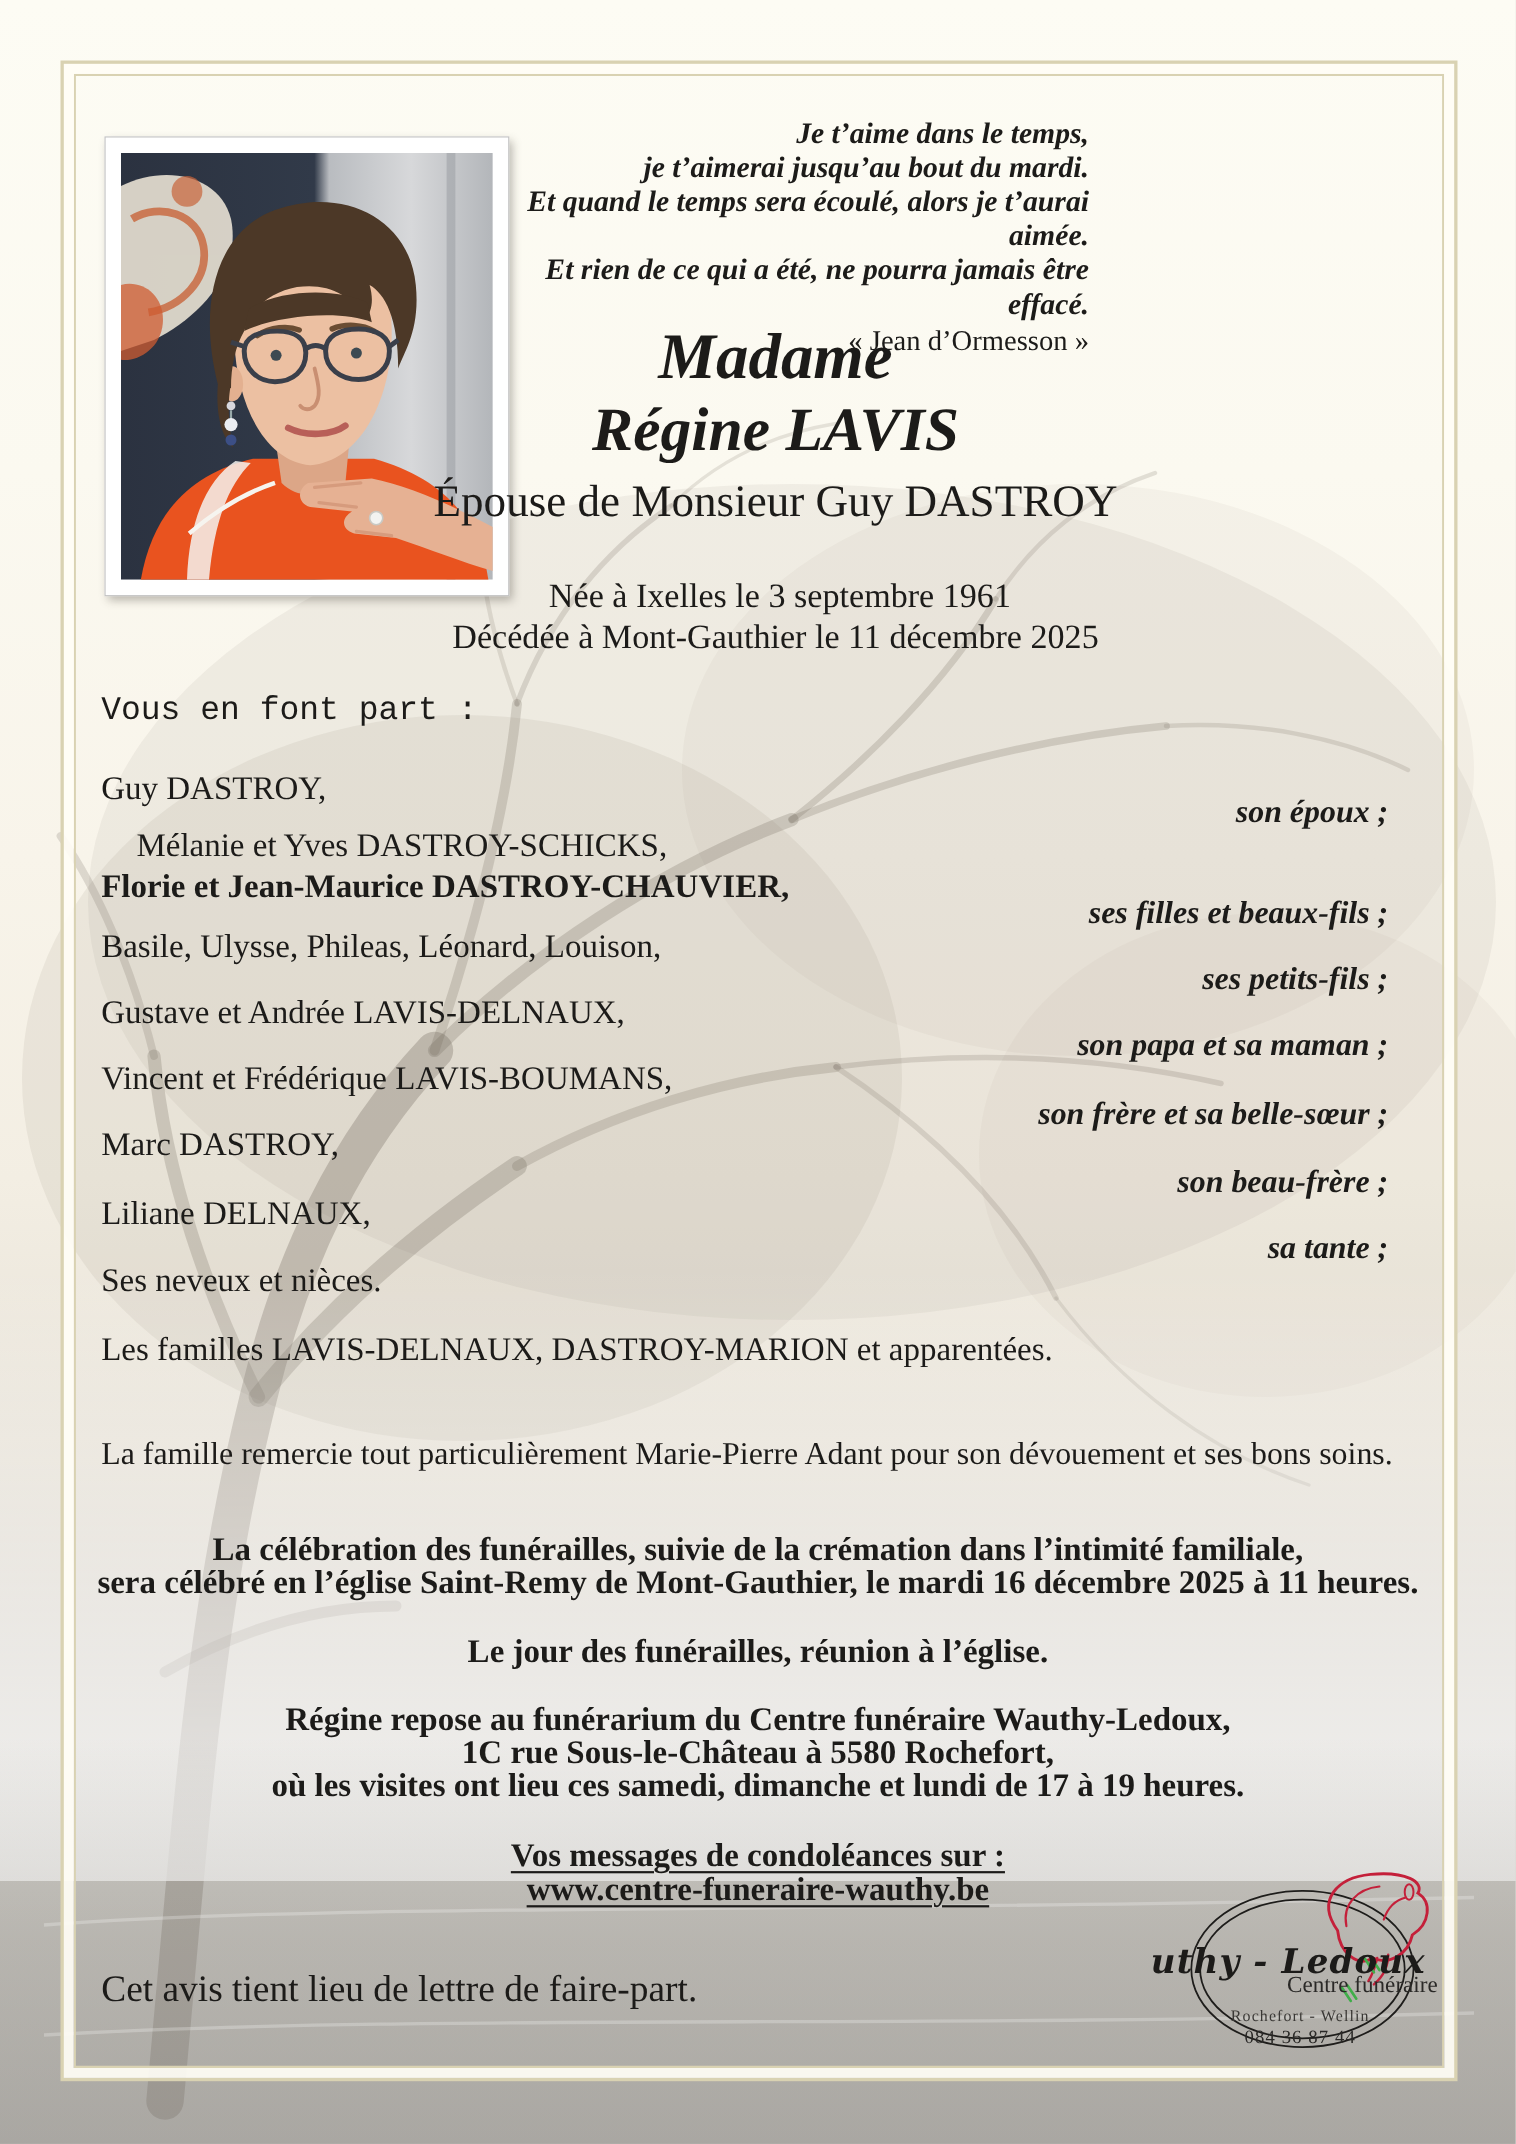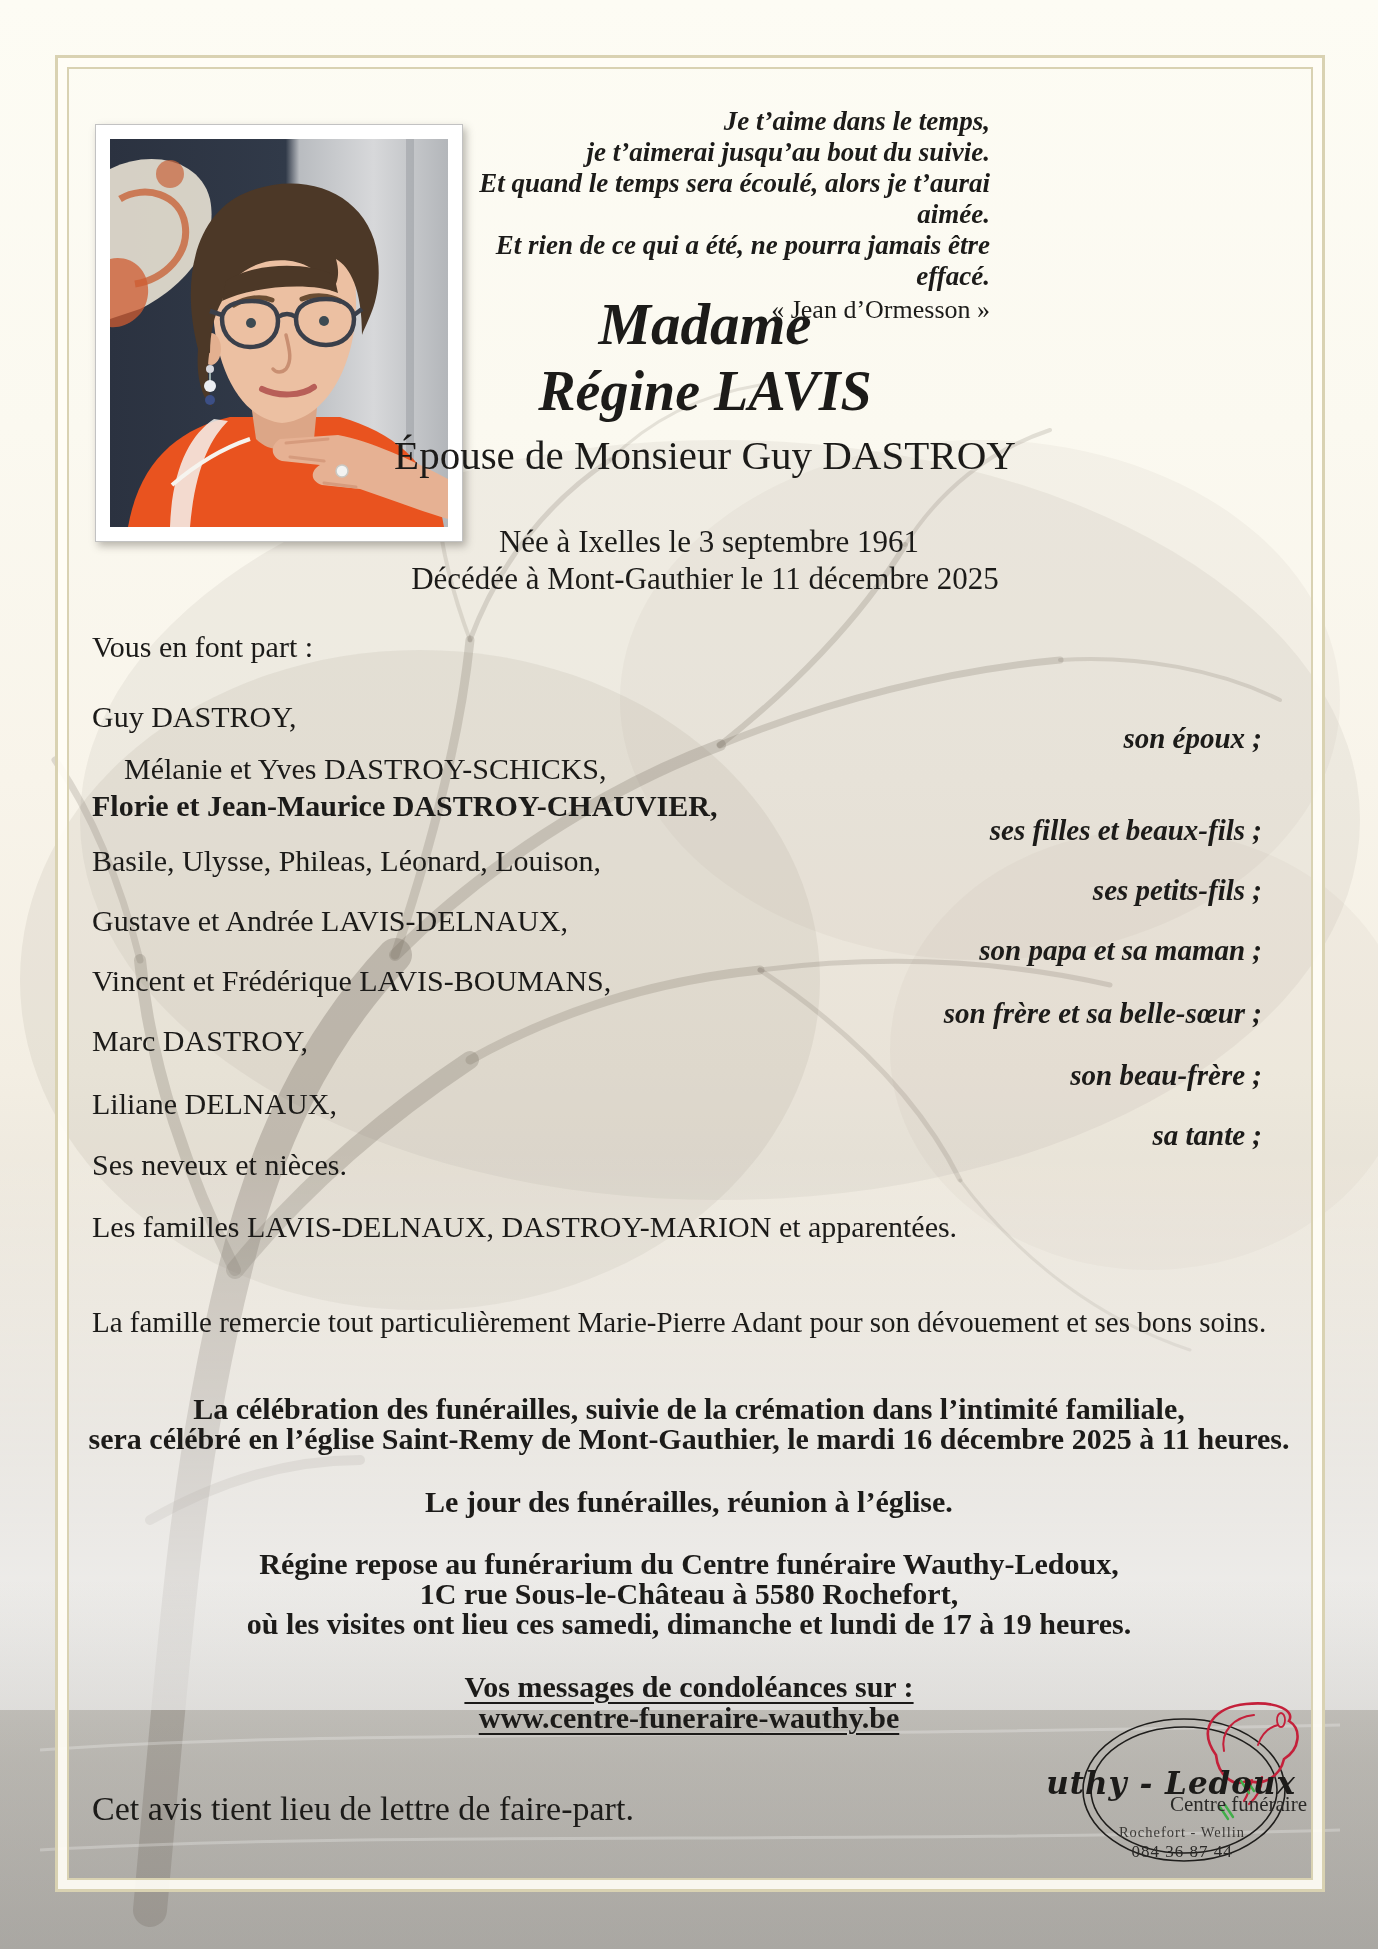--- a/index.html
+++ b/index.html
@@ -44,21 +44,21 @@
   
   .head-block{position:absolute;left:67px;width:1244px;text-align:center;padding-left:32px;box-sizing:border-box;}
   .h-madame{top:296px;font-size:59px;font-weight:bold;font-style:italic;line-height:56px;}
   .h-name{top:362px;font-size:56px;font-weight:bold;font-style:italic;line-height:58px;}
   .h-spouse{top:432px;font-size:41px;line-height:46px;}
   .h-birth{top:524px;font-size:31px;padding-left:40px;}
   .h-death{top:561px;font-size:31px;}
 
   
   .fline{position:absolute;left:92px;font-size:30px;white-space:nowrap;}
-  .f-intro{top:630px;}
+  .f-intro{top:630px;font-family:Liberation Mono, monospace;}
   .f0{top:700px;} .f1{top:752px;margin-left:32px;} .f2{top:789px;font-weight:bold;} .f3{top:844px;}
   .f4{top:904px;} .f5{top:964px;} .f6{top:1024px;} .f7{top:1087px;}
   .f8{top:1148px;} .f-fam{top:1210px;} .f-thanks{top:1306px;font-size:29px;}
 
   
   .relation{
     position:absolute;right:116px;font-size:29px;font-weight:bold;font-style:italic;
     white-space:nowrap;
   }
   .r0{top:722px;} .r1{top:814px;} .r2{top:874px;} .r3{top:934px;}
@@ -204,21 +204,21 @@
           <path d="M214 344 L246 348"></path>
         </g>
         <circle cx="232" cy="332" r="6" fill="#f3f3f1" stroke="#c9c9c4" stroke-width="1.5"></circle>
 
         <path d="M62 346 C90 322 116 308 140 300" stroke="#f6f4ef" stroke-width="4" fill="none"></path>
       </svg>
     </div>
 
     <div class="quote">
       <div>Je t’aime dans le temps,</div>
-      <div>je t’aimerai jusqu’au bout du suivie.</div>
+      <div>je t’aimerai jusqu’au bout du mardi.</div>
       <div>Et quand le temps sera écoulé, alors je t’aurai aimée.</div>
       <div>Et rien de ce qui a été, ne pourra jamais être effacé.</div>
       <div class="quote-attr">« Jean d’Ormesson »</div>
     </div>
 
     <div class="head-block h-madame">Madame</div>
     <div class="head-block h-name">Régine LAVIS</div>
     <div class="head-block h-spouse">Épouse de Monsieur Guy DASTROY</div>
     <div class="head-block h-birth">Née à Ixelles le 3 septembre 1961</div>
     <div class="head-block h-death">Décédée à Mont-Gauthier le 11 décembre 2025</div>

